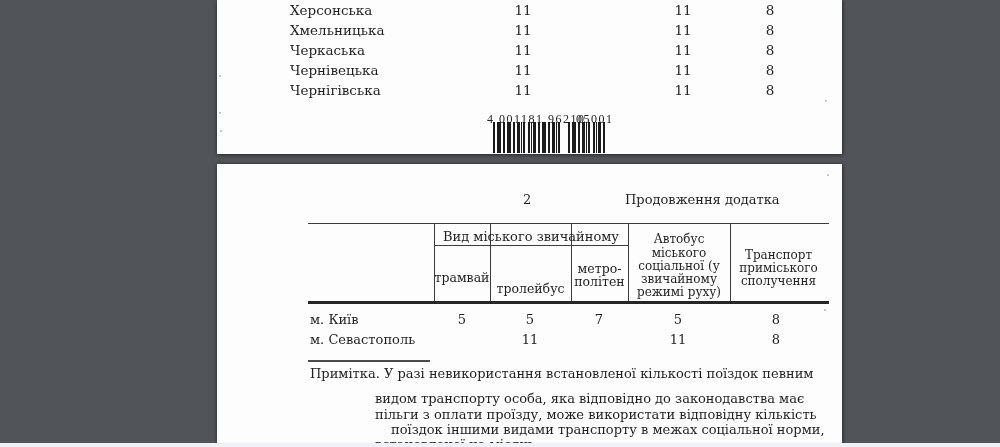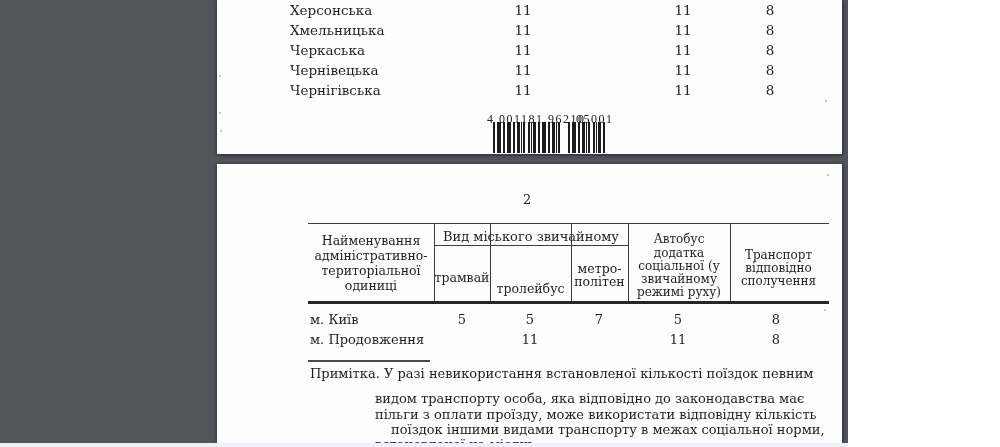--- a/index.html
+++ b/index.html
@@ -1,17 +1,17 @@
 <!DOCTYPE html>
 <html><head>
 <meta charset="utf-8">
 <style>
   html,body { margin:0; padding:0; }
   .viewport {
-    position:relative; width:848px; height:447px;
+    position:relative; width:1000px; height:447px;
     background:#515559; overflow:hidden;
     font-family:"DejaVu Serif","Liberation Serif",serif;
     color:#1f1f1f;
   }
   .page {
     position:absolute; left:217px; width:625px;
     background:#fdfdfd;
     box-shadow:0 1px 4px rgba(0,0,0,0.45), 1px 0 3px rgba(0,0,0,0.25);
   }
   #page1 { top:0; height:154px; }
@@ -103,76 +103,71 @@
 
     <div class="speck" style="left:2px;top:75px"></div>
     <div class="speck" style="left:2px;top:112px"></div>
     <div class="speck" style="left:3px;top:130px"></div>
     <div class="speck" style="left:608px;top:100px"></div>
   </div>
 
   <div class="page" id="page2">
 
     <span class="txt f13" style="left:306px;top:29px">2</span>
+    <span class="txt f13" style="left:408px;top:29px">Продовження додатка</span>
 
     <div class="hline" style="left:91px;top:59px;width:521px"></div>
     <div class="hline" style="left:217px;top:81px;width:194px"></div>
     <div class="hline-thick" style="left:91px;top:137px;width:521px"></div>
     <div class="vline" style="left:217px;top:59px;height:78px"></div>
     <div class="vline" style="left:273px;top:59px;height:78px"></div>
     <div class="vline" style="left:354px;top:59px;height:78px"></div>
     <div class="vline" style="left:411px;top:59px;height:78px"></div>
     <div class="vline" style="left:513px;top:59px;height:78px"></div>
 
-    <div class="cell f125" style="left:91px;top:0;width:126px;height:139px">
-      <span class="cl" style="top:69px">Найменування</span>
-      <span class="cl" style="top:84px">адміністративно-</span>
-      <span class="cl" style="top:99px">територіальної</span>
-      <span class="cl" style="top:114px">одиниці</span>
-    </div>
 
     <div class="cell f13" style="left:217px;top:0;width:194px">
       <span class="cl" style="top:65px">Вид міського звичайному</span>
     </div>
 
     <div class="cell f125" style="left:217px;top:0;width:56px">
       <span class="cl" style="top:106px">трамвай</span>
     </div>
     <div class="cell f125" style="left:273px;top:0;width:81px">
       <span class="cl" style="top:117px">тролейбус</span>
     </div>
     <div class="cell f125" style="left:354px;top:0;width:57px">
       <span class="cl" style="top:97px">метро-</span>
       <span class="cl" style="top:110px">політен</span>
     </div>
 
     <div class="cell f12" style="left:411px;top:0;width:102px">
       <span class="cl" style="top:68px">Автобус</span>
-      <span class="cl" style="top:82px">додатка</span>
+      <span class="cl" style="top:82px">міського</span>
       <span class="cl" style="top:95px">соціальної (у</span>
       <span class="cl" style="top:108px">звичайному</span>
       <span class="cl" style="top:121px">режимі руху)</span>
     </div>
 
     <div class="cell f12" style="left:513px;top:0;width:97px">
       <span class="cl" style="top:84px">Транспорт</span>
-      <span class="cl" style="top:97px">відповідно</span>
+      <span class="cl" style="top:97px">приміського</span>
       <span class="cl" style="top:110px">сполучення</span>
     </div>
 
     <div>
       <span class="rowname" style="top:148px">м. Київ</span>
       <span class="rowval" style="left:245px;top:148px">5</span>
       <span class="rowval" style="left:313px;top:148px">5</span>
       <span class="rowval" style="left:382px;top:148px">7</span>
       <span class="rowval" style="left:461px;top:148px">5</span>
       <span class="rowval" style="left:559px;top:148px">8</span>
     </div>
     <div>
-      <span class="rowname" style="top:168px">м. Продовження</span>
+      <span class="rowname" style="top:168px">м. Севастополь</span>
       <span class="rowval" style="left:245px;top:168px"></span>
       <span class="rowval" style="left:313px;top:168px">11</span>
       <span class="rowval" style="left:382px;top:168px"></span>
       <span class="rowval" style="left:461px;top:168px">11</span>
       <span class="rowval" style="left:559px;top:168px">8</span>
     </div>
 
     <div class="partial-line" style="left:91px;top:196px;width:122px;height:2px"></div>
 
     <div>

